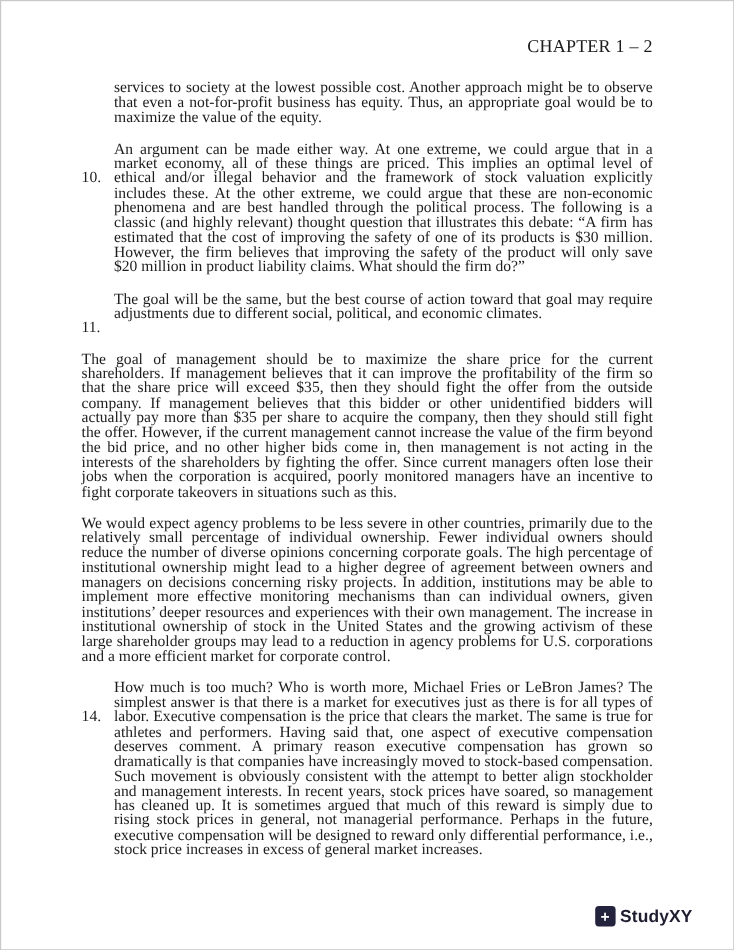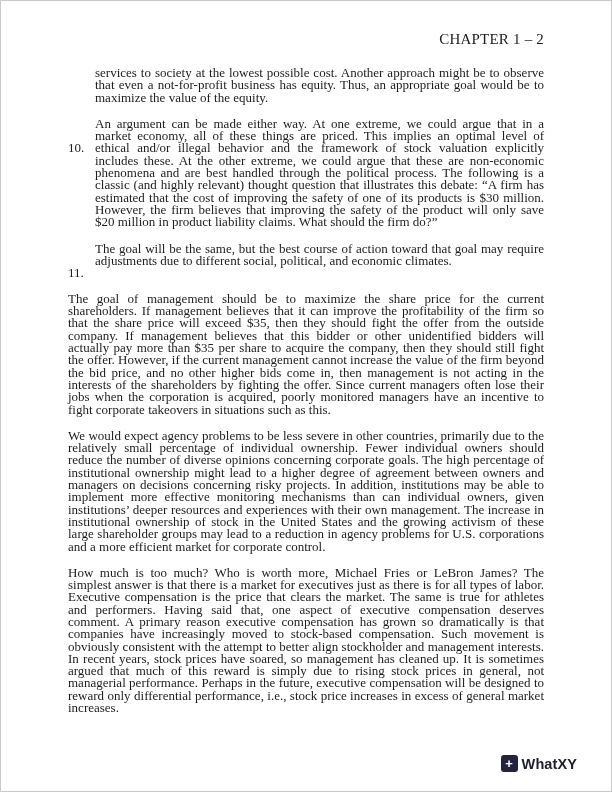--- a/index.html
+++ b/index.html
@@ -110,23 +110,24 @@
 
     <div class="item">
       <span class="item-text">The goal of management should be to maximize the share price for the current shareholders. If management believes that it can improve the profitability of the firm so that the share price will exceed $35, then they should fight the offer from the outside company. If management believes that this bidder or other unidentified bidders will actually pay more than $35 per share to acquire the company, then they should still fight the offer. However, if the current management cannot increase the value of the firm beyond the bid price, and no other higher bids come in, then management is not acting in the interests of the shareholders by fighting the offer. Since current managers often lose their jobs when the corporation is acquired, poorly monitored managers have an incentive to fight corporate takeovers in situations such as this.</span>
     </div>
 
     <div class="item">
       <span class="item-text">We would expect agency problems to be less severe in other countries, primarily due to the relatively small percentage of individual ownership. Fewer individual owners should reduce the number of diverse opinions concerning corporate goals. The high percentage of institutional ownership might lead to a higher degree of agreement between owners and managers on decisions concerning risky projects. In addition, institutions may be able to implement more effective monitoring mechanisms than can individual owners, given institutions’ deeper resources and experiences with their own management. The increase in institutional ownership of stock in the United States and the growing activism of these large shareholder groups may lead to a reduction in agency problems for U.S. corporations and a more efficient market for corporate control.</span>
     </div>
 
     <div class="item">
+      <span class="item-number">14.</span>
       <span class="item-text">How much is too much? Who is worth more, Michael Fries or LeBron James? The simplest answer is that there is a market for executives just as there is for all types of labor. Executive compensation is the price that clears the market. The same is true for athletes and performers. Having said that, one aspect of executive compensation deserves comment. A primary reason executive compensation has grown so dramatically is that companies have increasingly moved to stock-based compensation. Such movement is obviously consistent with the attempt to better align stockholder and management interests. In recent years, stock prices have soared, so management has cleaned up. It is sometimes argued that much of this reward is simply due to rising stock prices in general, not managerial performance. Perhaps in the future, executive compensation will be designed to reward only differential performance, i.e., stock price increases in excess of general market increases.</span>
     </div>
 
   </div>
 
   <div class="footer-logo">
     <span class="logo-mark">+</span>
-    <span class="logo-text"><span>What</span><span class="xy">XY</span></span>
+    <span class="logo-text"><span>Study</span><span class="xy">XY</span></span>
   </div>
 
 </div>
 
 </body></html>

